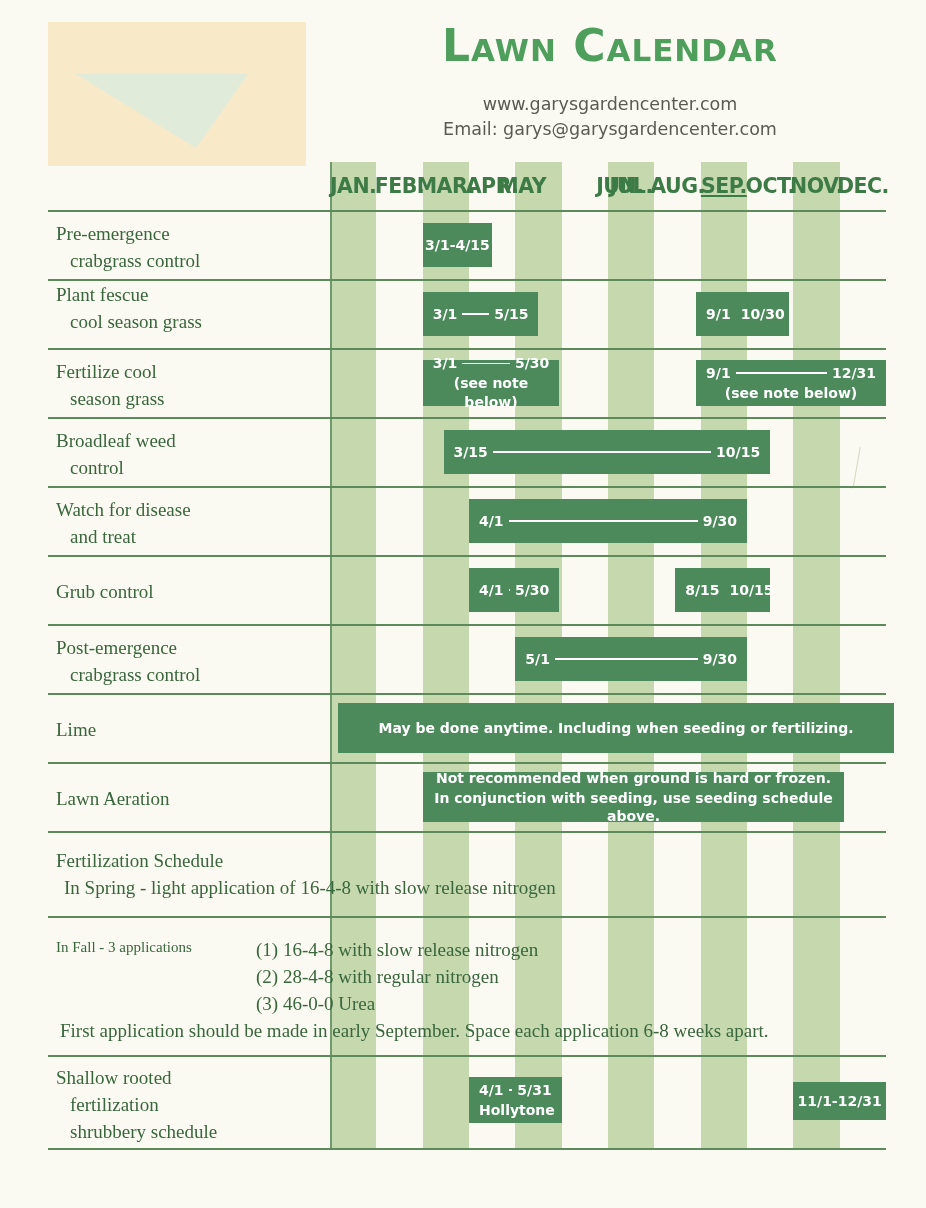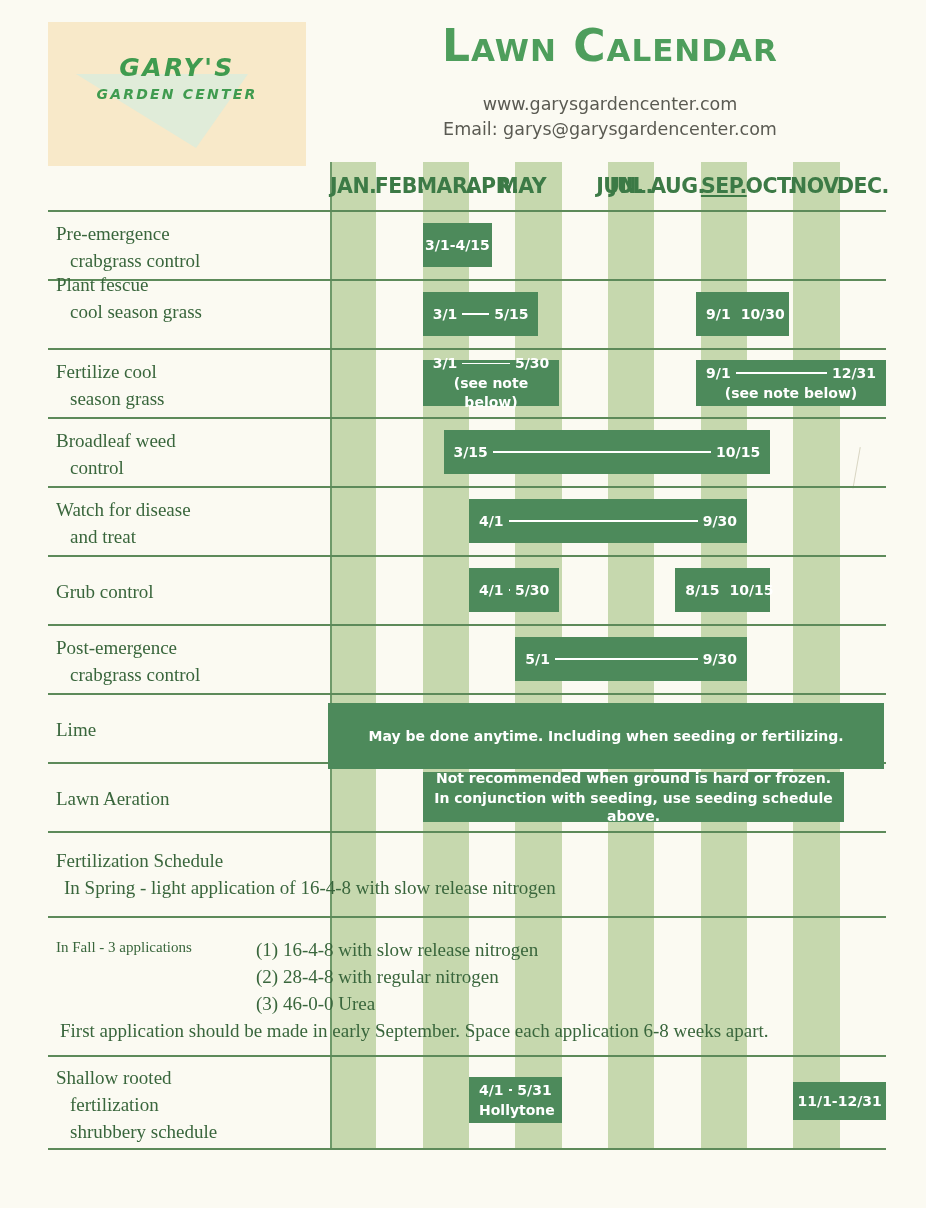--- a/index.html
+++ b/index.html
@@ -216,24 +216,20 @@
 </style>
 </head>
 <body>
 
 <div id="page">
 
   <div id="logo-box">
     <svg id="logo-triangle" viewBox="0 0 258 144" preserveAspectRatio="none">
       <polygon points="28,52 200,52 148,126" fill="#e0ecd9"></polygon>
     </svg>
-    <div id="logo-text-wrap">
-      <div class="logo-name">GARY'S</div>
-      <div class="logo-sub">GARDEN CENTER</div>
-    </div>
   </div>
 
   <div id="doc-title">Lawn Calendar</div>
   <div id="contact">
     <div>www.garysgardencenter.com</div>
     <div>Email: garys@garysgardencenter.com</div>
   </div>
 
   <div id="scuff"></div>
 
@@ -263,21 +259,21 @@
     </div>
 
   <div id="body-layer">
       <div class="row-rule" style="top: 210px;"></div>
       <div class="row-rule" style="top: 279px;"></div>
       <div class="row-label" style="top: 221px;"><span>Pre-emergence</span><span class="indent">crabgrass control</span></div>
       <div class="bar" style="left: 422.667px; width: 69.5px; top: 223px; height: 44px;">
         <span>3/1-4/15</span>
       </div>
       <div class="row-rule" style="top: 348px;"></div>
-      <div class="row-label" style="top: 272px;"><span>Plant fescue</span><span class="indent">cool season grass</span></div>
+      <div class="row-label" style="top: 282px;"><span>Plant fescue</span><span class="indent">cool season grass</span></div>
       <div class="bar span" style="left: 422.667px; width: 115.833px; top: 292px; height: 44px;">
         <span>3/1</span>
         <span class="rule"></span>
         <span>5/15</span>
       </div>
       <div class="bar span" style="left: 696.033px; width: 92.6667px; top: 292px; height: 44px;">
         <span>9/1</span>
         <span class="rule"></span>
         <span>10/30</span>
       </div>
@@ -331,21 +327,21 @@
       </div>
       <div class="row-rule" style="top: 693px;"></div>
       <div class="row-label" style="top: 635px;"><span>Post-emergence</span><span class="indent">crabgrass control</span></div>
       <div class="bar span" style="left: 515.333px; width: 231.667px; top: 637px; height: 44px;">
         <span>5/1</span>
         <span class="rule"></span>
         <span>9/30</span>
       </div>
       <div class="row-rule" style="top: 762px;"></div>
       <div class="row-label" style="top: 717px;"><span>Lime</span></div>
-      <div class="bar" style="left: 328px; width: 556px; top: 703px; height: 66px; align-items: center;">
+      <div class="bar" style="left: 338px; width: 556px; top: 703px; height: 50px; align-items: center;">
         <span>May be done anytime. Including when seeding or fertilizing.</span>
       </div>
       <div class="row-rule" style="top: 831px;"></div>
       <div class="row-label" style="top: 786px;"><span>Lawn Aeration</span></div>
       <div class="bar" style="left: 422.667px; width: 421.633px; top: 772px; height: 50px;">
         <div class="bar-stack">
           <div class="line2">Not recommended when ground is hard or frozen.</div>
           <div class="line2">In conjunction with seeding, use seeding schedule above.</div>
         </div>
       </div>

